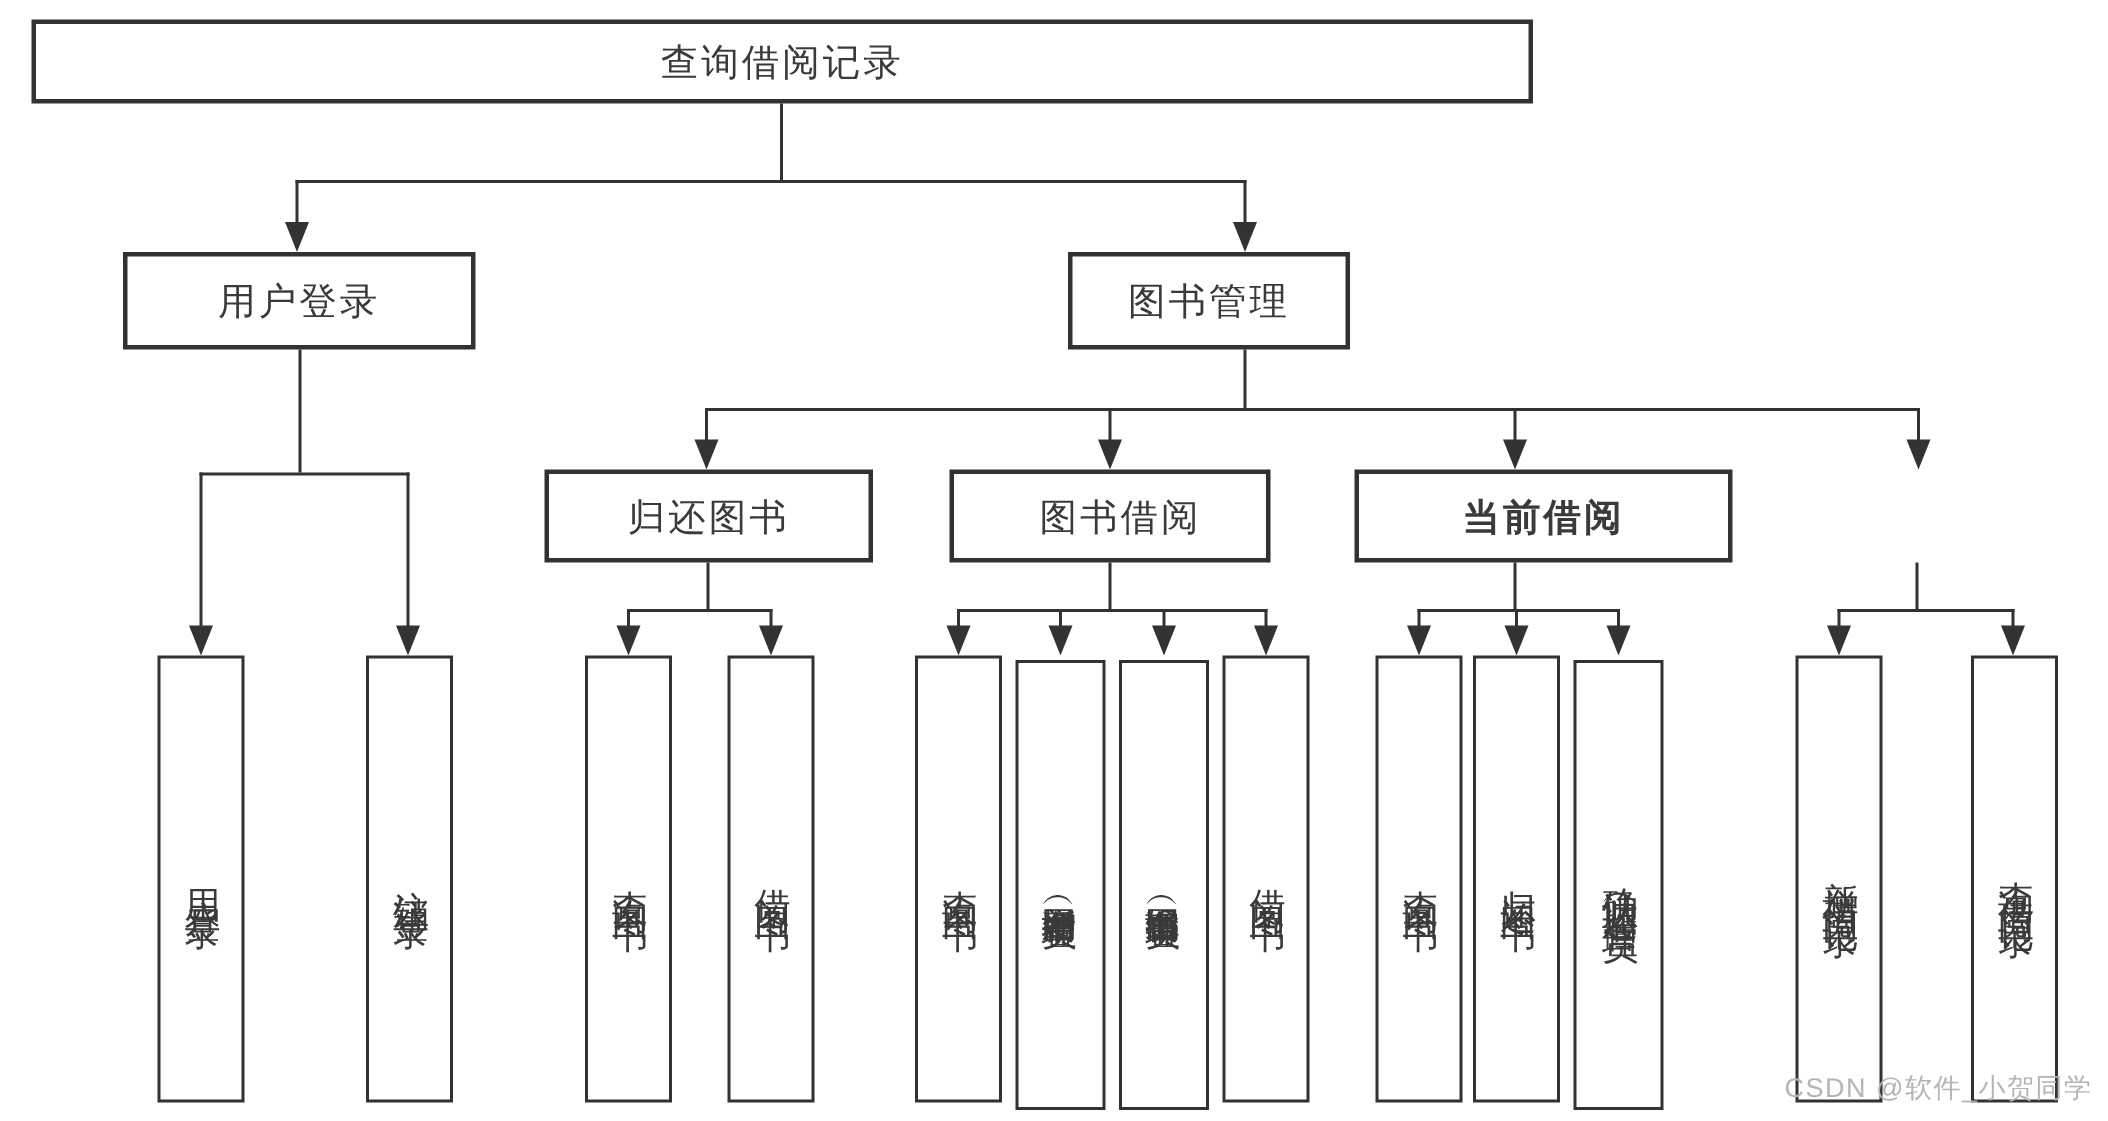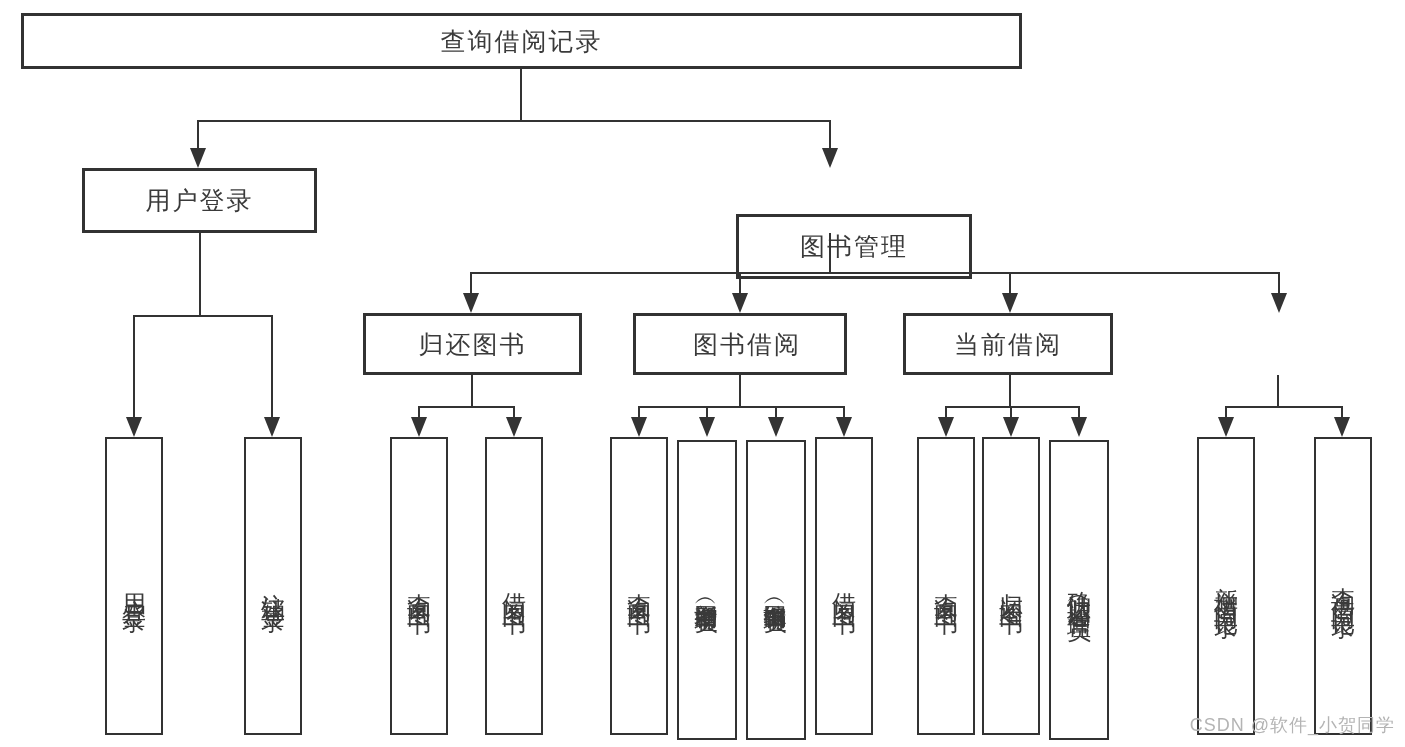--- a/index.html
+++ b/index.html
@@ -40,21 +40,21 @@
   <div class="box" style="left:21px; top:13px; width:1001px; height:56px;">查询借阅记录</div>
 
   <div class="vline" style="left:520px; top:69px; height:51px;"></div>
   <div class="hline" style="left:197px; top:120px; width:634px;"></div>
   <div class="vline" style="left:197px; top:120px; height:30px;"></div>
   <div class="arrow" style="left:190px; top:148px;"></div>
   <div class="vline" style="left:829px; top:120px; height:30px;"></div>
   <div class="arrow" style="left:822px; top:148px;"></div>
 
   <div class="box" style="left:82px; top:168px; width:235px; height:65px;">用户登录</div>
-  <div class="box" style="left:736px; top:168px; width:236px; height:65px;margin-top:46px;">图书管理</div>
+  <div class="box" style="left:712px; top:168px; width:188px; height:65px;">图书管理</div>
 
   <div class="vline" style="left:199px; top:233px; height:82px;"></div>
   <div class="hline" style="left:133px; top:315px; width:140px;"></div>
   <div class="vline" style="left:133px; top:315px; height:104px;"></div>
   <div class="arrow" style="left:126px; top:417px;"></div>
   <div class="vline" style="left:271px; top:315px; height:104px;"></div>
   <div class="arrow" style="left:264px; top:417px;"></div>
 
   <div class="vline" style="left:829px; top:233px; height:39px;"></div>
   <div class="hline" style="left:470px; top:272px; width:810px;"></div>
@@ -62,21 +62,21 @@
   <div class="arrow" style="left:463px; top:293px;"></div>
   <div class="vline" style="left:739px; top:272px; height:23px;"></div>
   <div class="arrow" style="left:732px; top:293px;"></div>
   <div class="vline" style="left:1009px; top:272px; height:23px;"></div>
   <div class="arrow" style="left:1002px; top:293px;"></div>
   <div class="vline" style="left:1278px; top:272px; height:23px;"></div>
   <div class="arrow" style="left:1271px; top:293px;"></div>
 
   <div class="box" style="left:363px; top:313px; width:219px; height:62px;">归还图书</div>
   <div class="box" style="left:633px; top:313px; width:214px; height:62px;padding-left:14px;">图书借阅</div>
-  <div class="box" style="left:903px; top:313px; width:210px; height:62px;">当前借阅</div>
+  <div class="box" style="left:903px; top:313px; width:252px; height:62px;font-weight:bold;">当前借阅</div>
 
   <div class="vline" style="left:471px; top:375px; height:31px;"></div>
   <div class="hline" style="left:418px; top:406px; width:97px;"></div>
   <div class="vline" style="left:418px; top:406px; height:14px;"></div>
   <div class="arrow" style="left:411px; top:417px;"></div>
   <div class="vline" style="left:513px; top:406px; height:14px;"></div>
   <div class="arrow" style="left:506px; top:417px;"></div>
 
   <div class="vline" style="left:739px; top:375px; height:31px;"></div>
   <div class="hline" style="left:638px; top:406px; width:207px;"></div>

